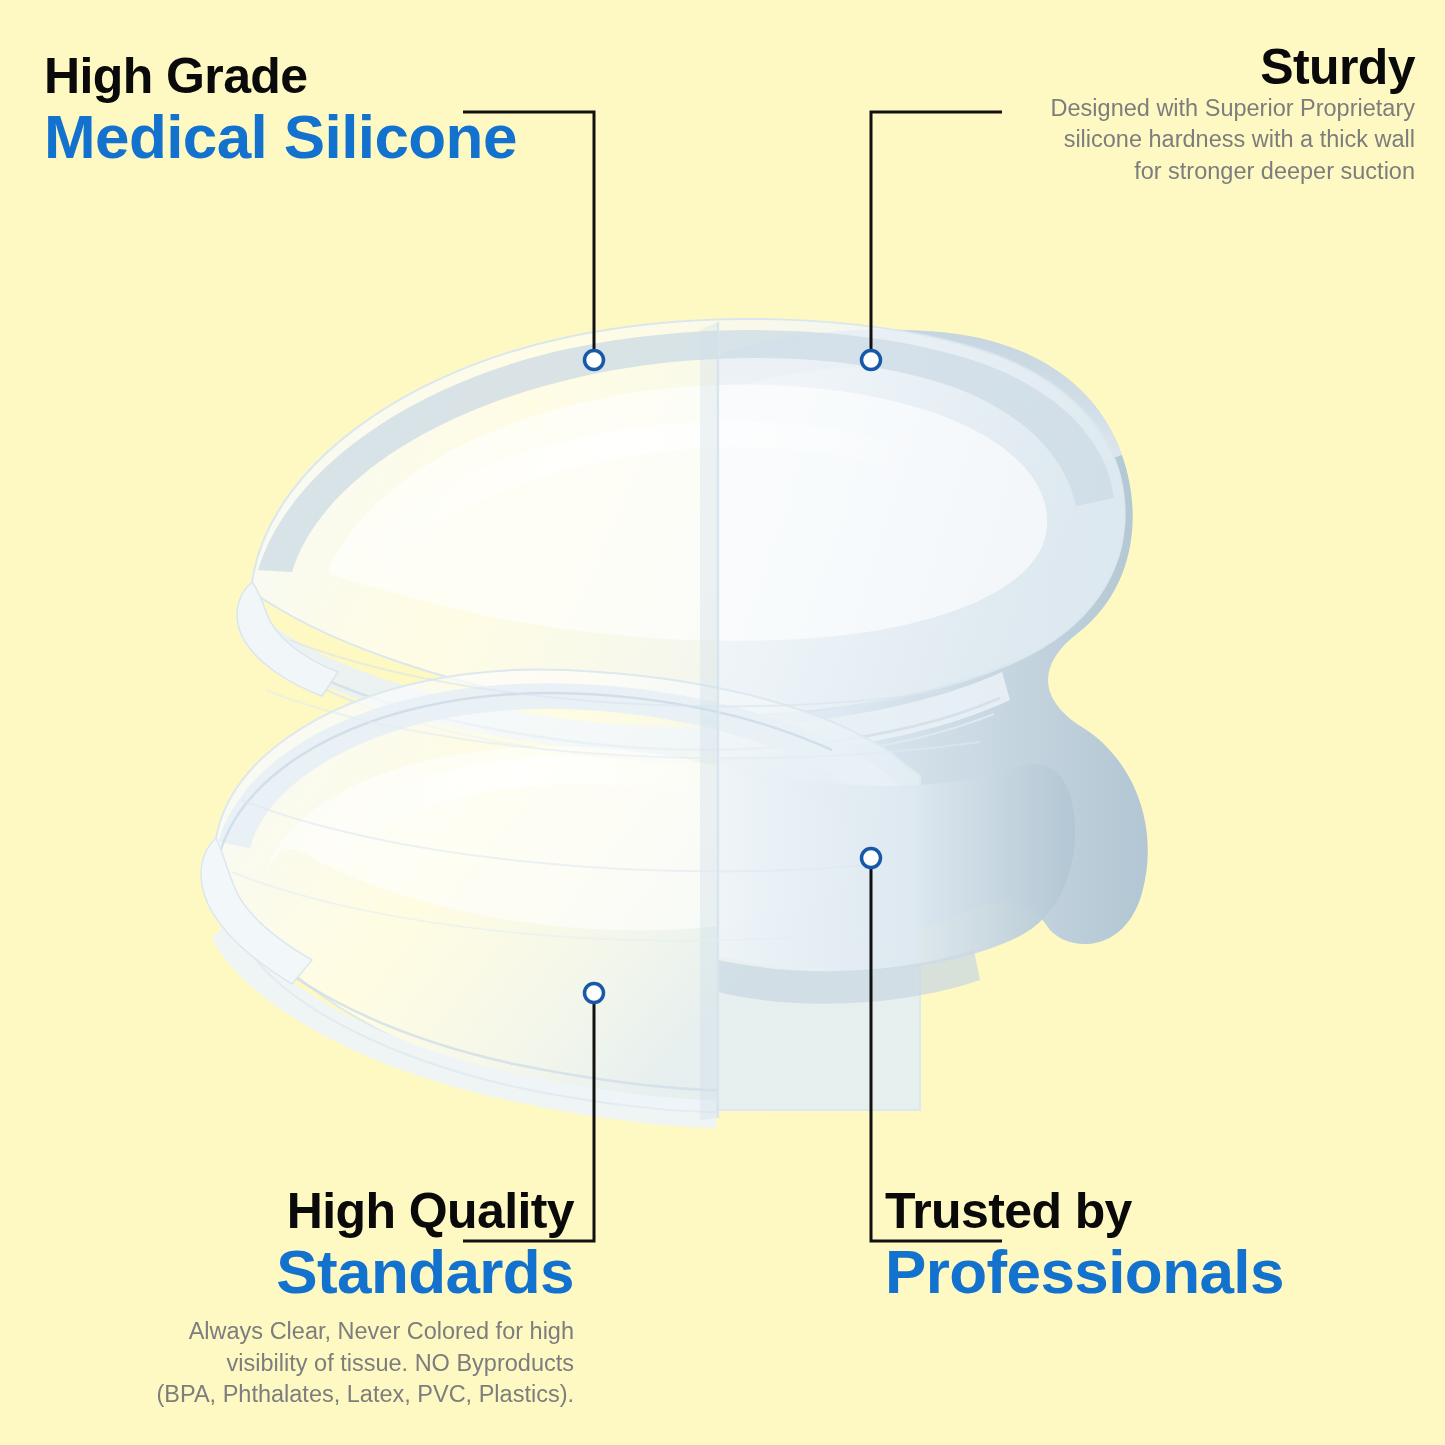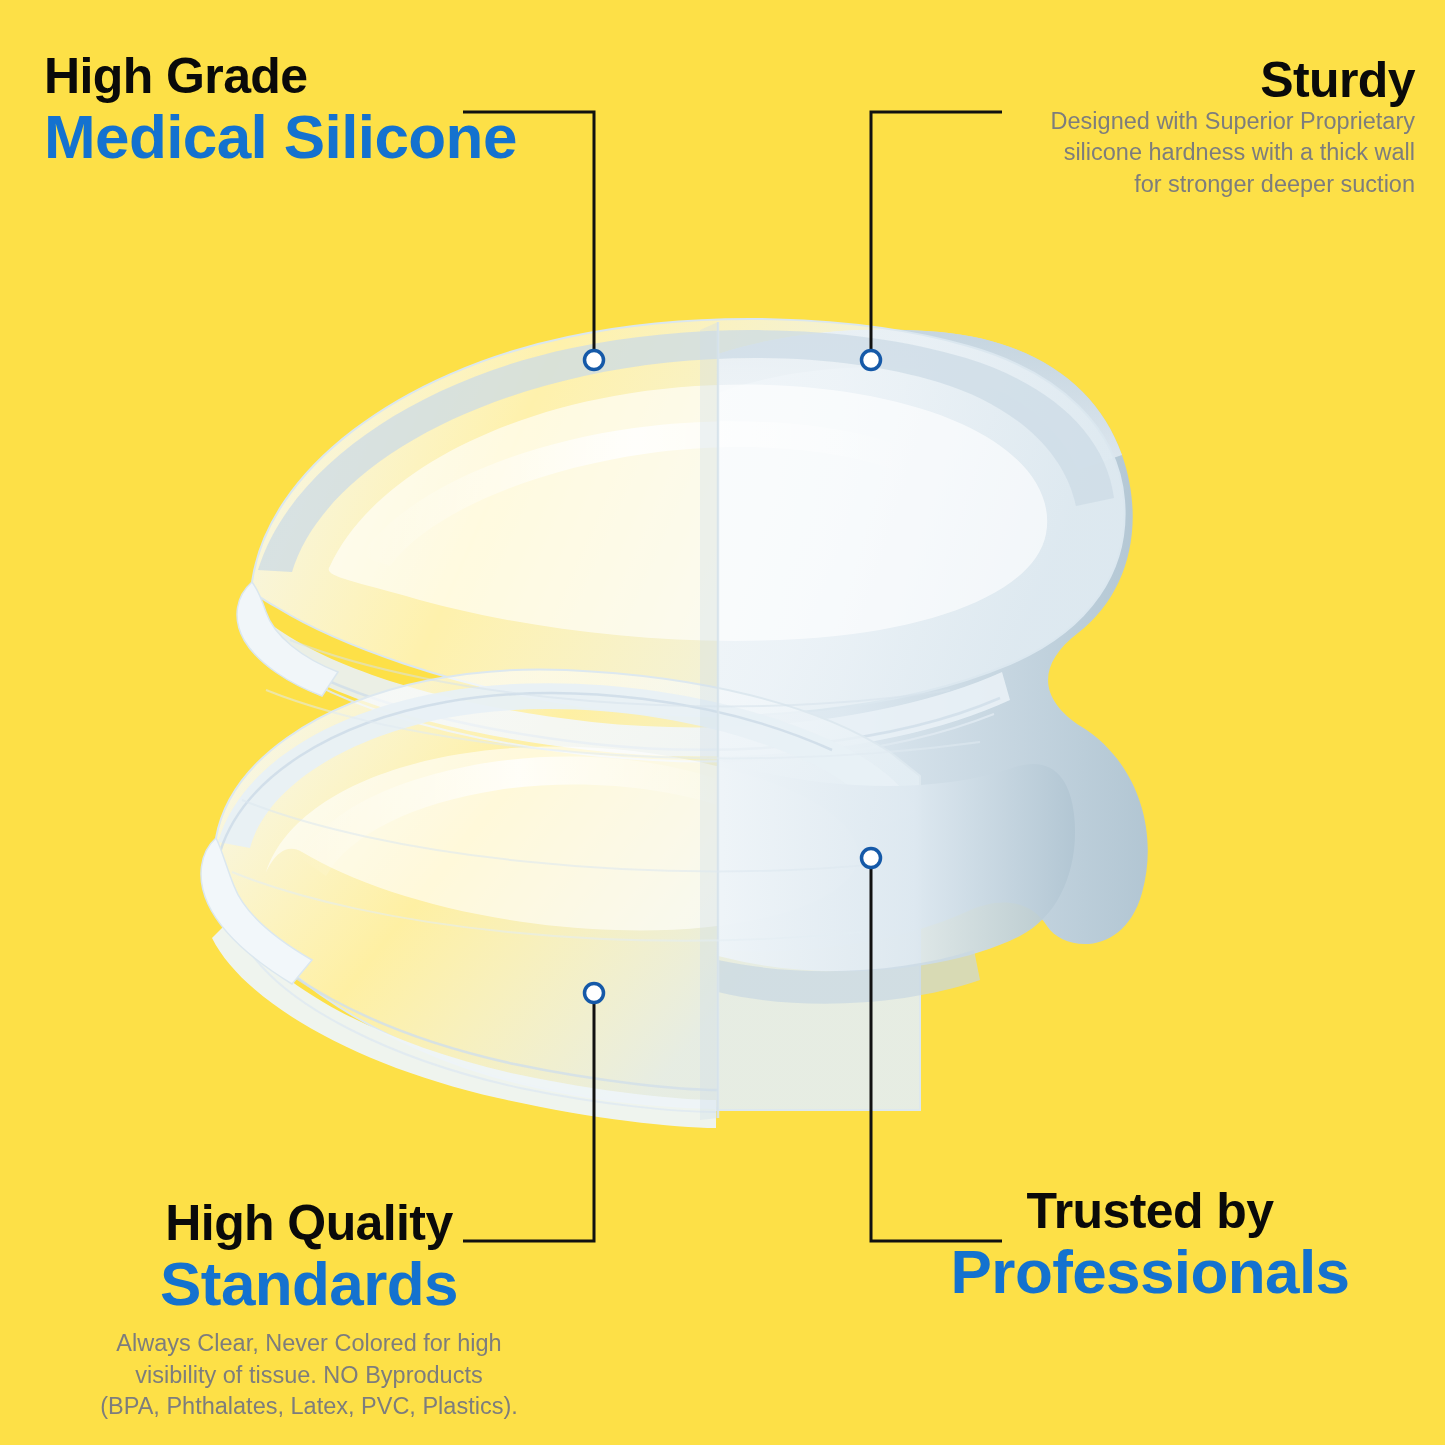--- a/index.html
+++ b/index.html
@@ -9,43 +9,43 @@
   }
   body {
     font-family: "Liberation Sans", sans-serif;
     -webkit-font-smoothing: antialiased;
   }
 
   #infographic {
     position: relative;
     width: 1445px;
     height: 1445px;
-    background: #fde047;
+    background: #fef9c3;
     overflow: hidden;
   }
 
   
   .product-stage {
     position: absolute;
     left: 0; top: 0;
     width: 1445px;
     height: 1445px;
     pointer-events: none;
   }
   .product-svg { display: block; width: 1445px; height: 1445px; }
 
   
   .callout {
     position: absolute;
     width: 530px;
   }
   .callout-tl { left: 44px;  top: 50px;  text-align: left;  }
-  .callout-tr { right: 30px; top: 54px;  text-align: right; }
-  .callout-bl { left: 44px;  top: 1185px; text-align: center; margin-top: 12px;  }
-  .callout-br { right: 30px; top: 1185px; text-align: center; }
+  .callout-tr { right: 30px; top: 41px;  text-align: right; }
+  .callout-bl { left: 44px;  top: 1185px; text-align: right;  }
+  .callout-br { right: 30px; top: 1185px; text-align: left; }
 
   .headline-1 {
     font-size: 50px;
     font-weight: 700;
     line-height: 1.04;
     letter-spacing: -0.6px;
     color: #0a0a0a;
     margin: 0;
   }
   .headline-2 {

